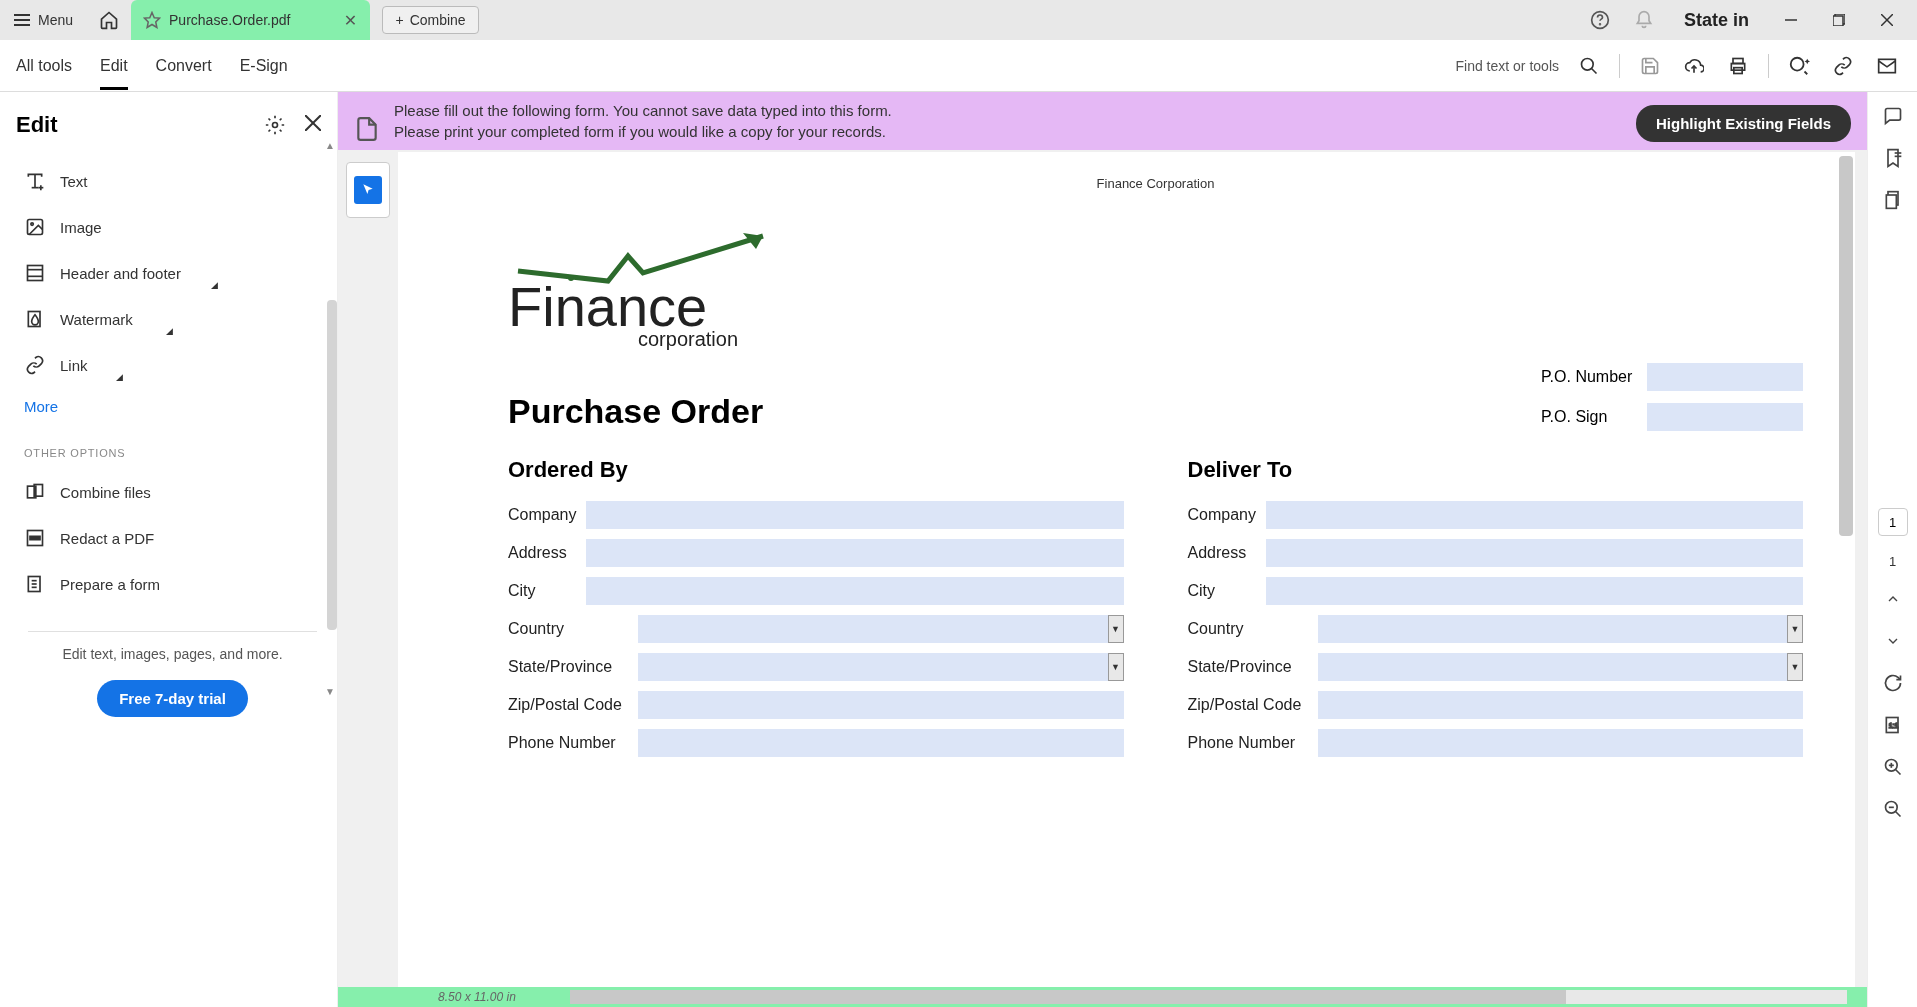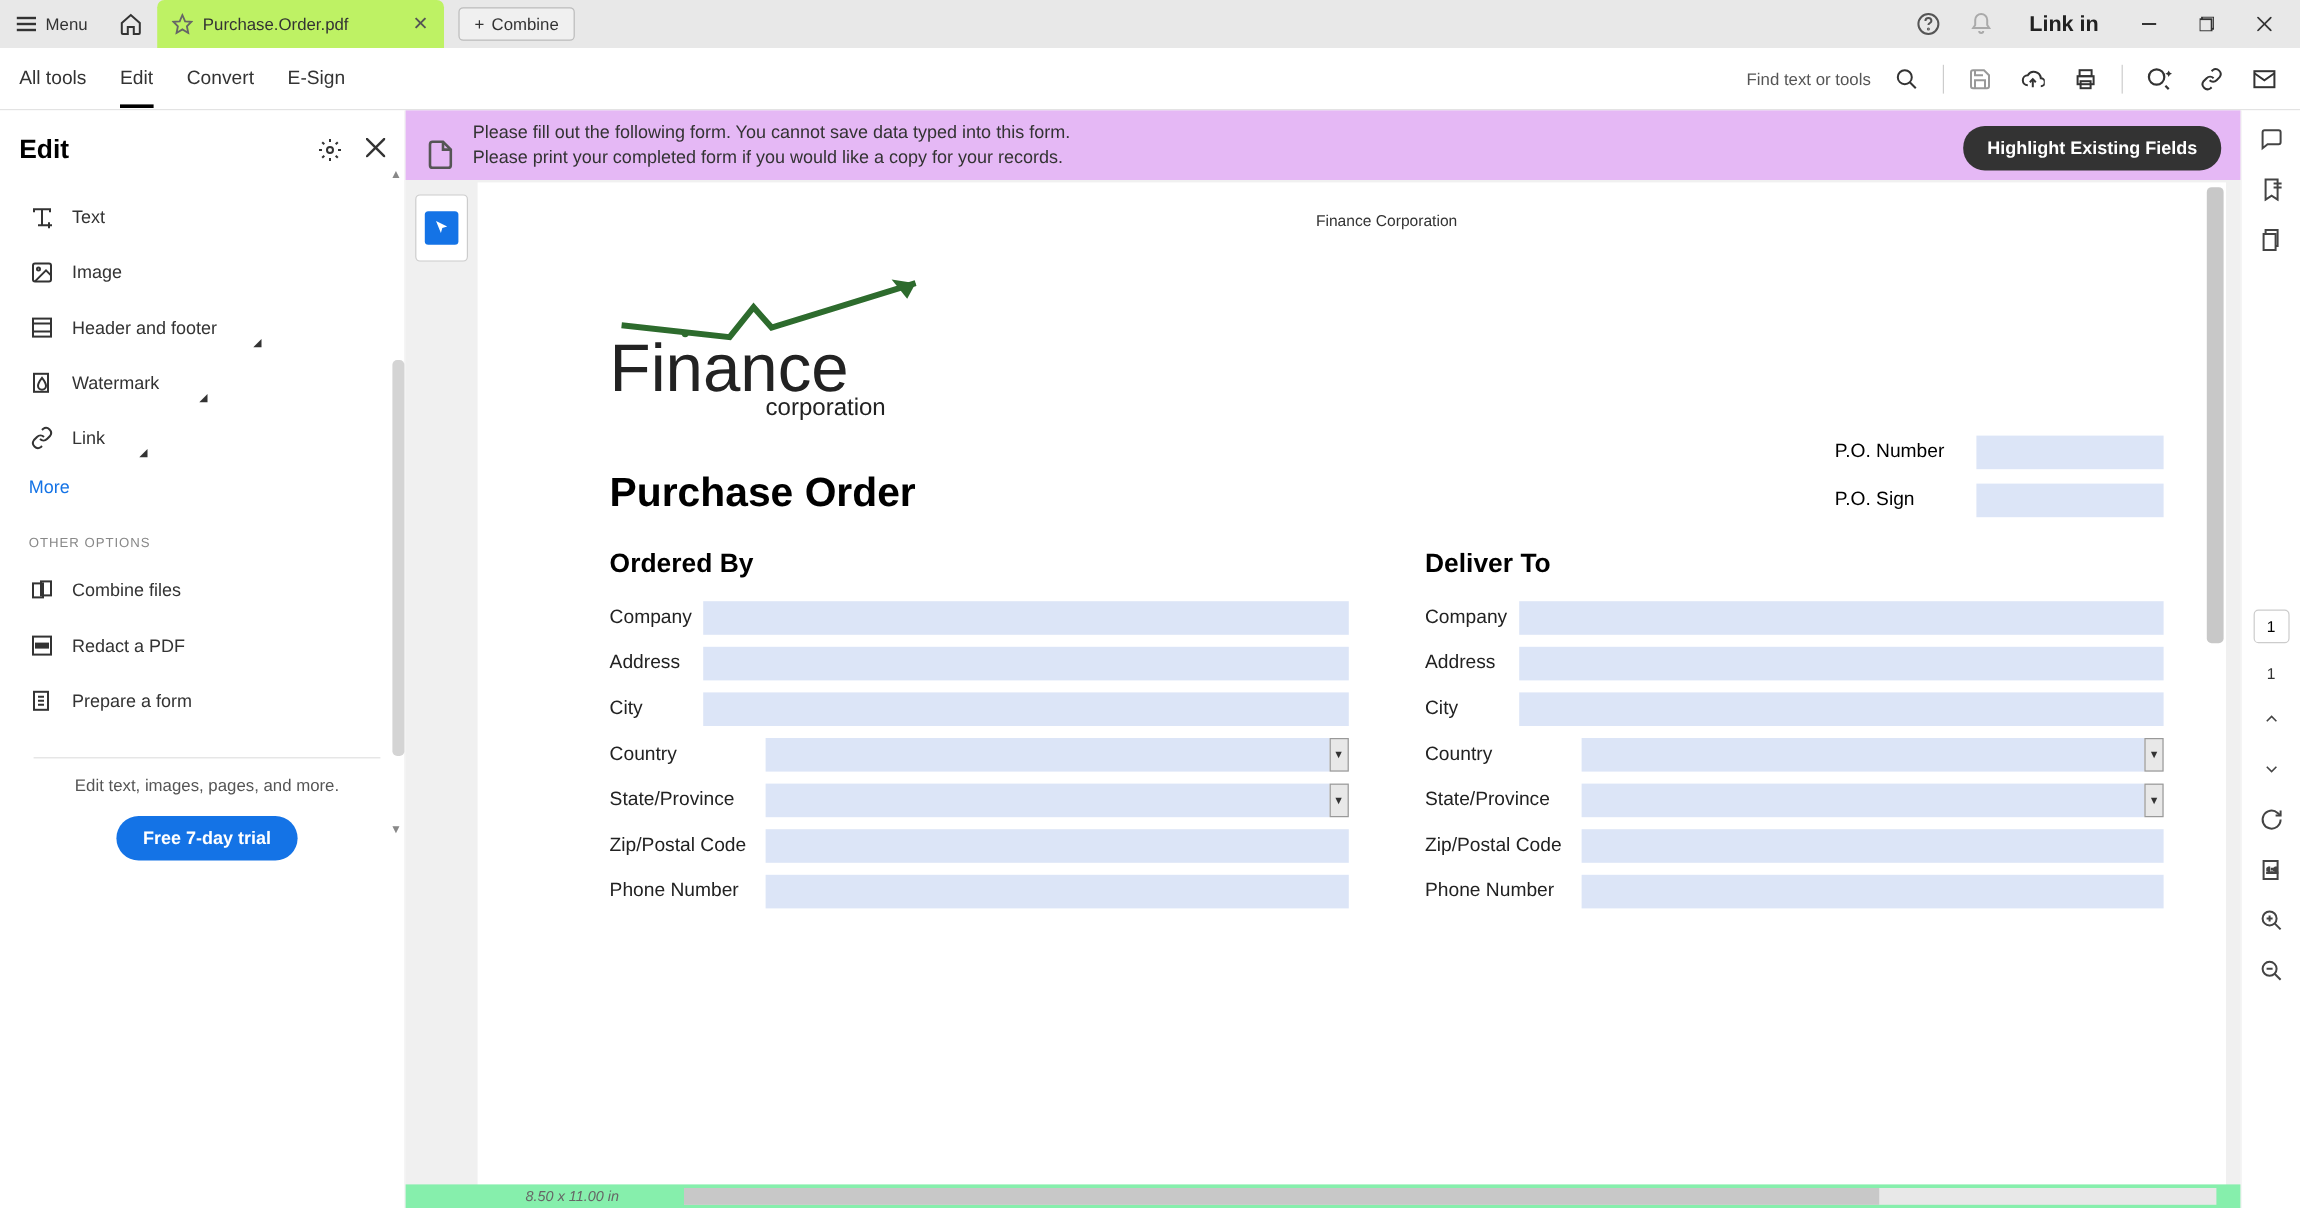--- a/index.html
+++ b/index.html
@@ -4,21 +4,21 @@
 <style>
 * { margin: 0; padding: 0; box-sizing: border-box; font-family: -apple-system, BlinkMacSystemFont, "Segoe UI", Arial, sans-serif; }
 body { width: 1917px; height: 1007px; overflow: hidden; background: #fff; }
 
 
 .titlebar { height: 40px; background: #e8e8e8; display: flex; align-items: center; }
 .menu-btn { display: flex; align-items: center; padding: 0 14px; height: 40px; gap: 8px; font-size: 14px; color: #333; cursor: pointer; }
 .hamburger { display: inline-block; width: 16px; height: 12px; border-top: 2px solid #333; border-bottom: 2px solid #333; position: relative; }
 .hamburger::after { content: ""; position: absolute; top: 3px; left: 0; right: 0; height: 2px; background: #333; }
 .home-btn { width: 44px; height: 40px; display: flex; align-items: center; justify-content: center; cursor: pointer; }
-.tab { height: 40px; background: #bef264; display: flex; align-items: center; padding: 0 8px 0 12px; gap: 8px; border-top-left-radius: 6px; border-top-right-radius: 6px; }
+.tab { height: 40px; background: #86efac; display: flex; align-items: center; padding: 0 8px 0 12px; gap: 8px; border-top-left-radius: 6px; border-top-right-radius: 6px; }
 .tab-star { width: 18px; height: 18px; }
 .tab-title { font-size: 14px; color: #333; padding-right: 40px; }
 .tab-close { width: 24px; height: 24px; display: flex; align-items: center; justify-content: center; cursor: pointer; font-size: 16px; color: #555; }
 .create-btn { margin-left: 12px; height: 28px; padding: 0 12px; border: 1px solid #bbb; background: #f0f0f0; border-radius: 4px; display: flex; align-items: center; gap: 6px; font-size: 14px; color: #333; cursor: pointer; }
 .titlebar-spacer { flex: 1; }
 .titlebar-right { display: flex; align-items: center; gap: 4px; padding-right: 8px; }
 .titlebar-icon { width: 40px; height: 40px; display: flex; align-items: center; justify-content: center; cursor: pointer; color: #555; }
 .signin { font-size: 18px; font-weight: 600; color: #222; padding: 0 16px; cursor: pointer; }
 .wincontrol { width: 44px; height: 40px; display: flex; align-items: center; justify-content: center; cursor: pointer; }
 
@@ -68,21 +68,21 @@
 .page { flex: 1; background: #fff; margin: 2px 12px 0 0; padding: 24px 52px 0 110px; position: relative; overflow: hidden; }
 .page-vscroll { position: absolute; right: 2px; top: 4px; width: 14px; height: 380px; background: #c8c8c8; border-radius: 4px; }
 .corp-name { text-align: center; font-size: 13px; color: #333; margin-bottom: 40px; }
 
 .logo-block { margin-bottom: 30px; }
 .logo-svg { width: 270px; }
 
 .doc-header { display: flex; align-items: flex-end; justify-content: space-between; margin-bottom: 26px; margin-top: -18px; }
 .doc-title { font-size: 34px; font-weight: 700; }
 .po-fields { display: flex; flex-direction: column; gap: 12px; }
-.po-row { display: flex; align-items: center; gap: 22px; }
+.po-row { display: flex; align-items: center; gap: 10px; }
 .po-label { font-size: 16px; width: 96px; }
 .po-input { width: 156px; height: 28px; background: #dce5f7; border: none; }
 
 .columns { display: flex; gap: 64px; }
 .col { flex: 1; }
 .col-title { font-size: 22px; font-weight: 700; margin-bottom: 18px; }
 .frow { display: flex; align-items: center; margin-bottom: 10px; }
 .flabel { width: 130px; font-size: 16px; color: #222; }
 .finput { flex: 1; height: 28px; background: #dce5f7; border: none; }
 .fselect-wrap { flex: 1; display: flex; }
@@ -134,21 +134,21 @@
           <path d="M9 9a3 3 0 016 0c0 2-3 2-3 4"></path>
           <circle cx="12" cy="17" r="0.5" fill="#555"></circle>
         </svg>
     </div>
     <div class="titlebar-icon">
       <svg width="20" height="20" viewBox="0 0 24 24" fill="none" stroke="#aaa" stroke-width="2">
           <path d="M6 8a6 6 0 1112 0v5l2 3H4l2-3V8z"></path>
           <path d="M10 19a2 2 0 004 0"></path>
         </svg>
     </div>
-    <div class="signin">Link in</div>
+    <div class="signin">State in</div>
     <div class="wincontrol">
         <svg width="12" height="12">
           <line x1="0" y1="6" x2="12" y2="6" stroke="#333" stroke-width="1.5"></line>
         </svg>
       </div>
     <div class="wincontrol">
         <svg width="12" height="12">
           <rect x="2" y="0" width="10" height="10" fill="none" stroke="#333" stroke-width="1.5"></rect>
           <rect x="0" y="2" width="10" height="10" fill="#e8e8e8" stroke="#333" stroke-width="1.5"></rect>
         </svg>

